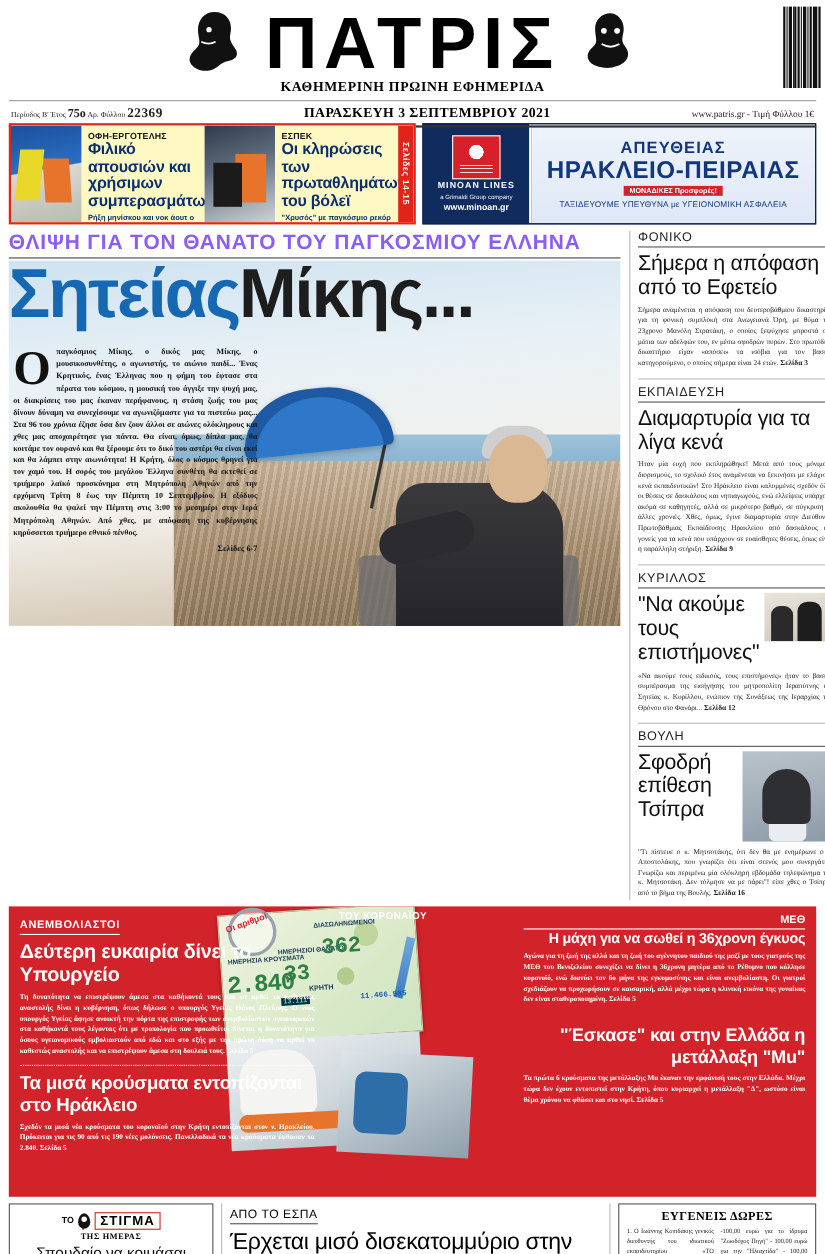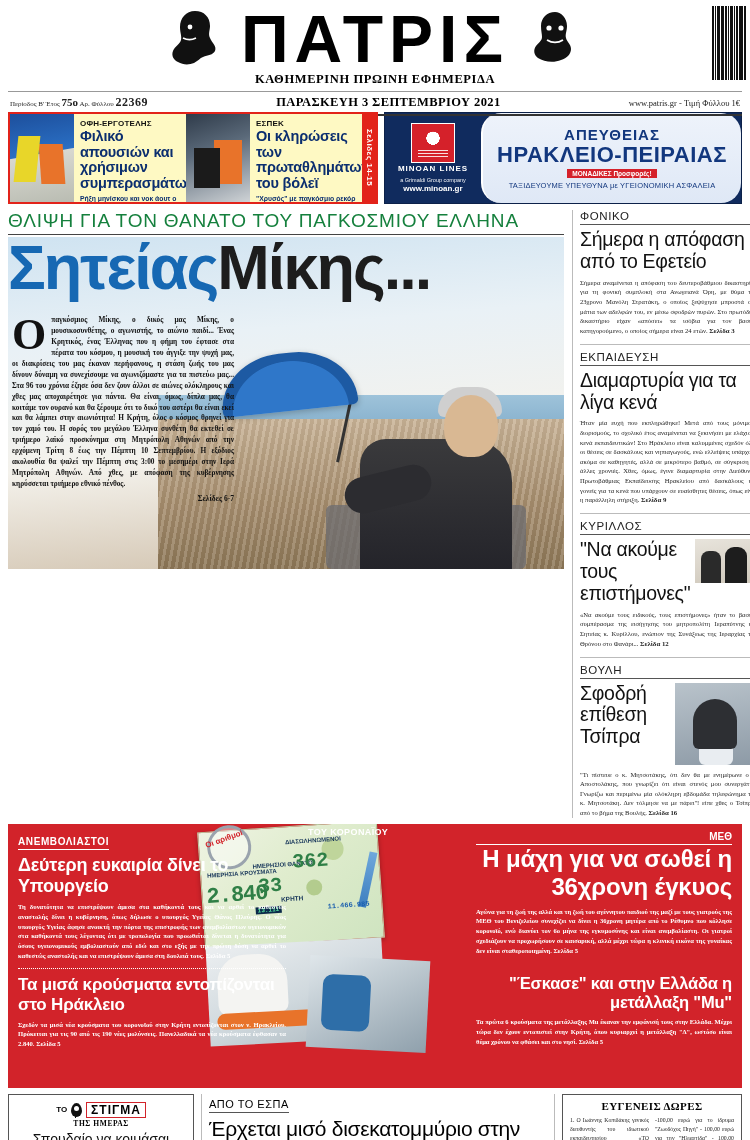--- a/index.html
+++ b/index.html
@@ -56,32 +56,32 @@
   .minoan-left { flex:0 0 96px; background:#102b5e; color:#fff; display:flex; flex-direction:column; align-items:center; justify-content:center; padding:3px; }
   .minoan-logo { width:44px; height:40px; background:#d5212a; position:relative; border:1px solid #fff; }
   .minoan-logo:after{ content:""; position:absolute; left:50%; top:7px; transform:translateX(-50%); width:14px; height:24px;
      background:radial-gradient(circle at 50% 30%, #fff 0 36%, transparent 37%); }
   .minoan-logo:before{ content:""; position:absolute; left:6px; bottom:4px; width:30px; height:8px;
      background:repeating-linear-gradient(#fff 0 1px, transparent 1px 3px); opacity:.85; }
   .minoan-name { font-size:8px; font-weight:bold; letter-spacing:1px; margin-top:2px; line-height:1.1; text-align:center; }
   .minoan-grimaldi { font-size:5.5px; margin-top:3px; opacity:.95; }
   .minoan-url { font-size:8px; font-weight:bold; margin-top:1px; }
   .minoan-right { flex:1; background:linear-gradient(180deg,#eef3fb 0%, #dfe8f6 100%); display:flex; flex-direction:column;
-     align-items:center; justify-content:center; border-left:2px solid #fff; padding:4px 6px;border-radius:20px; }
+     align-items:center; justify-content:center; border-left:2px solid #fff; padding:4px 6px; }
   .minoan-l1 { font-size:15px; font-weight:bold; color:#12377e; letter-spacing:1px; }
   .minoan-l2 { font-size:22px; font-weight:bold; color:#12377e; letter-spacing:0.5px; line-height:1.05; }
   .minoan-badge { background:#d5212a; color:#fff; font-size:6.5px; font-weight:bold; padding:1px 5px; margin-top:2px; }
   .minoan-foot { font-size:7.5px; color:#12377e; margin-top:3px; letter-spacing:0.2px; }
 
   
   .mainwrap { display:flex; padding:6px 8px 0 8px; gap:8px; }
   .leadcol { flex:0 0 556px; }
   .rightcol { flex:1; border-left:1px solid #bbb; padding-left:7px; }
 
-  .lead-kicker { font-size:19px; color:#15803d; letter-spacing:0.8px; padding-bottom:2px; border-bottom:1px solid #444; }
+  .lead-kicker { font-size:19px; color:#8b5cf6; letter-spacing:0.8px; padding-bottom:2px; border-bottom:1px solid #444;font-weight:bold; }
   .lead-photo-zone { position:relative; height:332px; margin-top:2px;
      background:linear-gradient(175deg,#cfe3f1 0%, #e9f1f6 30%, #f4f2ec 62%, #cdbda7 100%); overflow:hidden; }
   .lead-title { position:absolute; left:0; top:2px; width:100%; font-size:63px; font-weight:bold; line-height:0.92;
      letter-spacing:-2px; white-space:nowrap; }
   .lt-blue { color:#1668b3; }
   .lt-dark { color:#1d1d1d; }
   .lead-body { position:absolute; left:4px; top:78px; width:222px; font-family:"Liberation Serif", serif;
      font-size:7.3px; line-height:1.5; color:#111; font-weight:bold; text-align:justify; }
   .lead-body .dropcap { float:left; font-size:44px; line-height:0.82; font-weight:bold; padding:2px 5px 0 0; font-family:"Liberation Serif", serif; }
   .lead-pages { text-align:right; font-size:7.5px; font-weight:bold; margin-top:3px; }
@@ -122,21 +122,21 @@
 
   
   .redblock { margin:6px 8px 0 8px; background:#d2232a; position:relative; overflow:hidden; height:264px; }
   .red-left { position:absolute; left:0; top:0; width:288px; padding:7px 10px 0 10px; }
   .red-kicker { color:#fff; font-size:10px; font-weight:bold; letter-spacing:0.6px; border-bottom:1.5px solid #fff; padding-bottom:2px; display:inline-block; }
   .red-head { color:#fff; font-size:18px; font-weight:bold; line-height:1.16; margin-top:5px; letter-spacing:-0.2px; }
   .red-body { color:#fff; font-family:"Liberation Serif", serif; font-size:6.6px; line-height:1.5; margin-top:5px; text-align:justify; font-weight:bold; }
   .red-page { font-weight:bold; font-size:6.6px; }
   .red-dash { border-top:1.5px dotted #fff; margin:7px 0 6px 0; }
   .red-right { position:absolute; right:0; top:0; width:272px; padding:7px 10px 0 6px; }
-  .red-head-r { color:#fff; font-size:24px; font-weight:bold; line-height:1.18; text-align:right; letter-spacing:-0.2px; }
+  .red-head-r { color:#fff; font-size:13px; font-weight:bold; line-height:1.18; text-align:right; letter-spacing:-0.2px; }
   .red-body-r { color:#fff; font-family:"Liberation Serif", serif; font-size:6.5px; line-height:1.5; margin-top:5px; text-align:justify; font-weight:bold; }
   .red-kicker-r { color:#fff; font-size:10px; font-weight:bold; text-align:right; border-bottom:1.5px solid #fff; padding-bottom:2px; display:block; }
 
   
   .infog { position:absolute; left:193px; top:2px; width:180px; height:118px;
      background:linear-gradient(140deg,#eef3e2 0%, #dfeccd 45%, #cfe4c0 100%); transform:rotate(-4deg);
      border:1px solid #b9cfa6; box-shadow:0 2px 5px rgba(0,0,0,.3); }
   .infog .ib { position:absolute; color:#17365a; font-weight:bold; }
   .ib-arith { left:6px; top:4px; color:#d2232a !important; font-size:8px; transform:rotate(-16deg); line-height:1.05; }
   .ib-kr-l { left:6px; top:40px; font-size:6px; }

